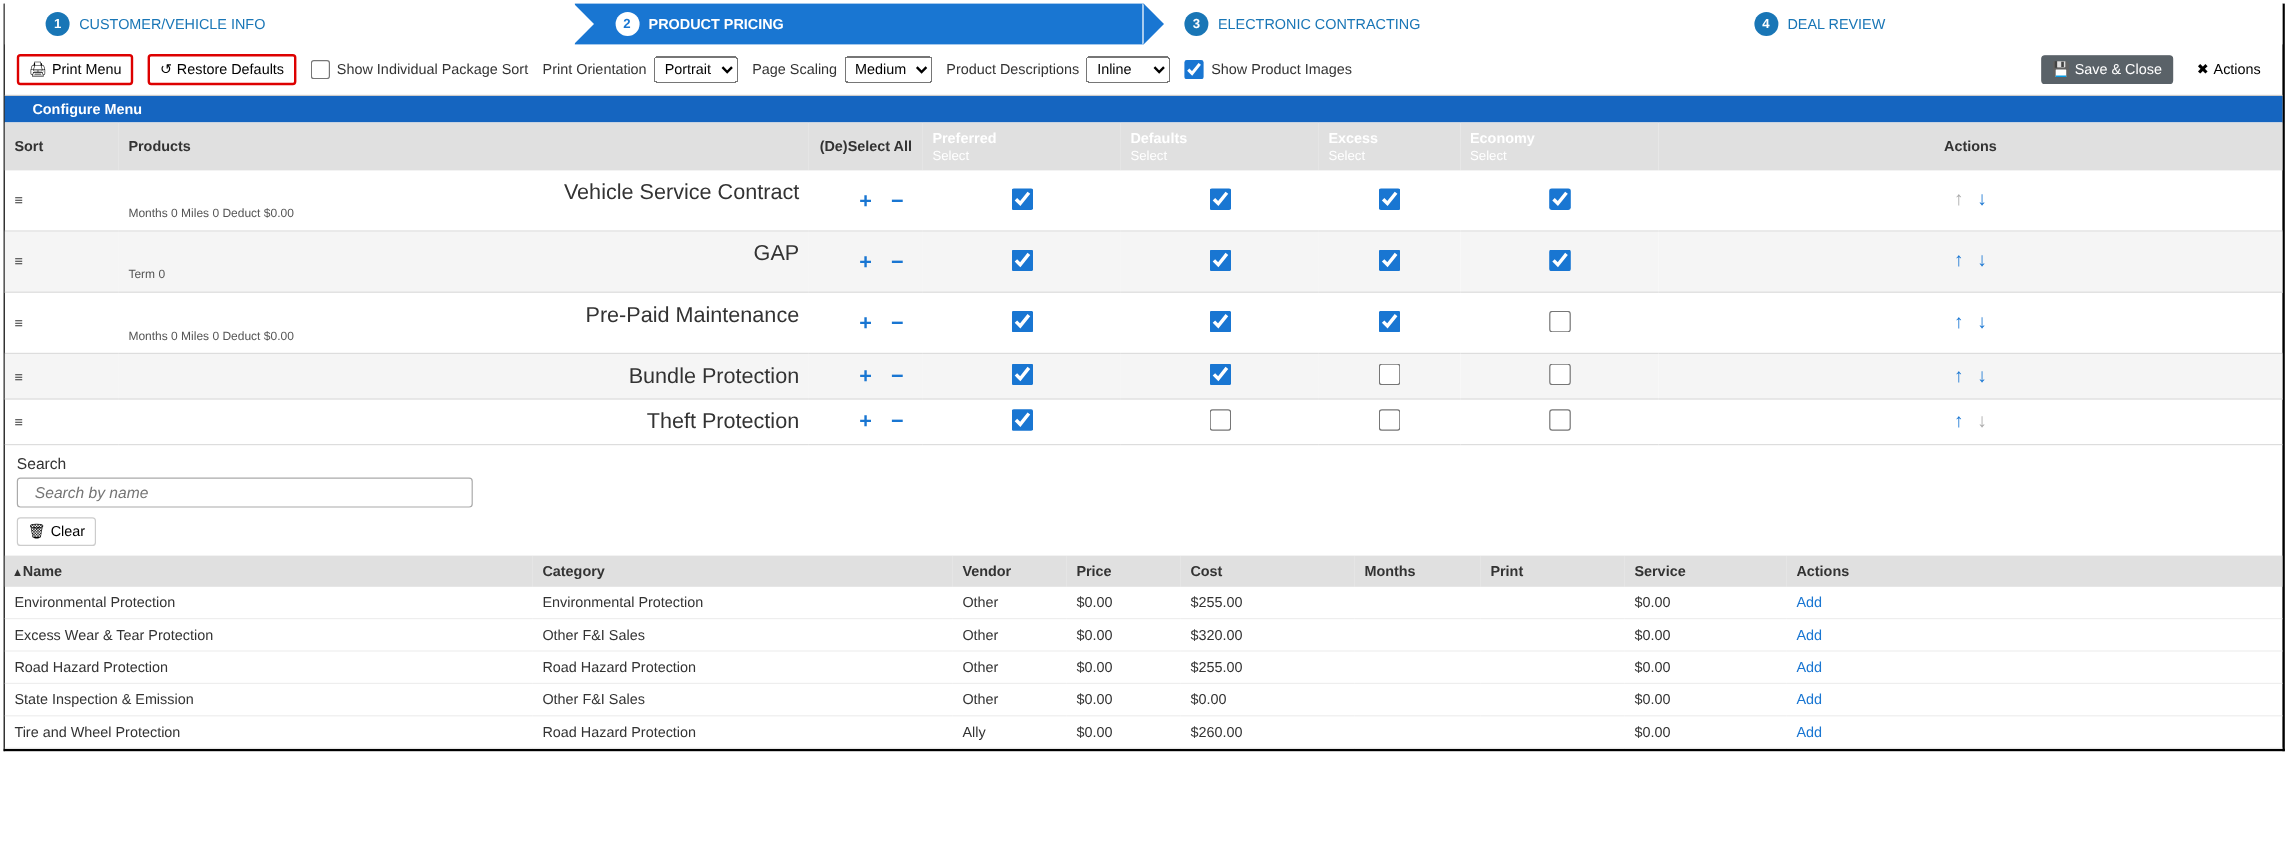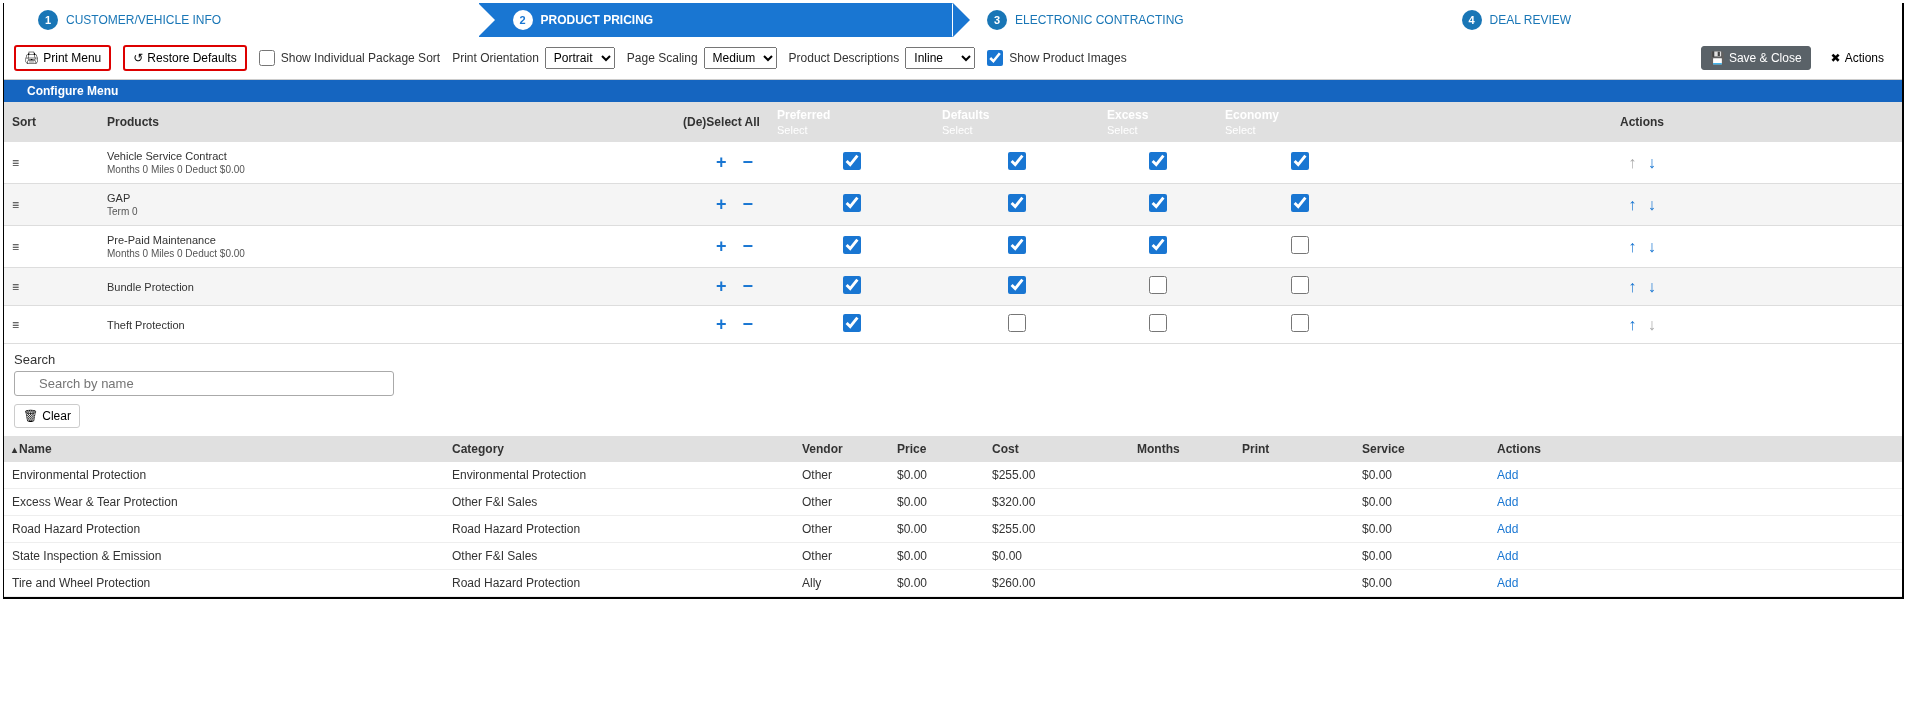--- a/index.html
+++ b/index.html
@@ -36,35 +36,35 @@
 .config-table th.center { text-align: center; margin-top: 44px; }
 .pkg-header { color: #fff; text-align: center; font-weight: bold; padding: 4px;}
 .pkg-preferred { background: #1e4fff; }
 .pkg-standard { background: #2eaa4d; }
 .pkg-basic { background: #f8991d; }
 .pkg-economy { background: #8e24aa; }
 .pkg-sub { font-weight: normal; font-size: 11px; margin-top: 2px;}
 .config-table td { border-bottom: 1px solid #ddd; padding: 8px; vertical-align: middle; font-size: 12px;}
 .config-table tr.alt td { background: #f5f5f5; }
 .drag-icon { cursor: move; }
-.prod-name { font-size: 11px; }
+.prod-name { font-size: 18px; text-align: right; }
 .prod-sub { font-size: 10px; color: #555; margin-top: 2px;}
 .pm { text-align: right; white-space: nowrap;}
 .pm span { color: #1976d2; font-weight: bold; font-size: 18px; padding: 0 8px; cursor: pointer;}
 .cb { text-align: center; }
 .cb input { width: 18px; height: 18px; accent-color: #1976d2; cursor: pointer;}
 .actions-cell { text-align: center; }
 .arrow { font-size: 16px; padding: 0 4px; cursor: pointer;}
 .arrow.up-on { color: #1976d2; }
 .arrow.down-on { color: #1976d2; }
 .arrow.off { color: #aaa; }
 
 
 .search-area { padding: 8px 10px; }
-.search-area input[type=text] { width: 380px; padding: 4px 24px; border: 1px solid #aaa; border-radius: 3px; font-size: 13px;}
+.search-area input[type=text] { width: 380px; padding: 4px 14px; border: 1px solid #aaa; border-radius: 3px; font-size: 13px; font-style: italic;}
 .list-table { width: 100%; border-collapse: collapse; font-size: 12px;}
 .list-table th { background: #e0e0e0; padding: 6px 8px; text-align: left; }
 .list-table td { padding: 6px 8px; border-bottom: 1px solid #eee;}
 .list-table .add-link { color: #1976d2; cursor: pointer;}
 .sort-caret::before { content: "▴"; font-size: 10px; margin-right: 2px;}
 </style>
 </head>
 <body>
 
 <div class="outer">

